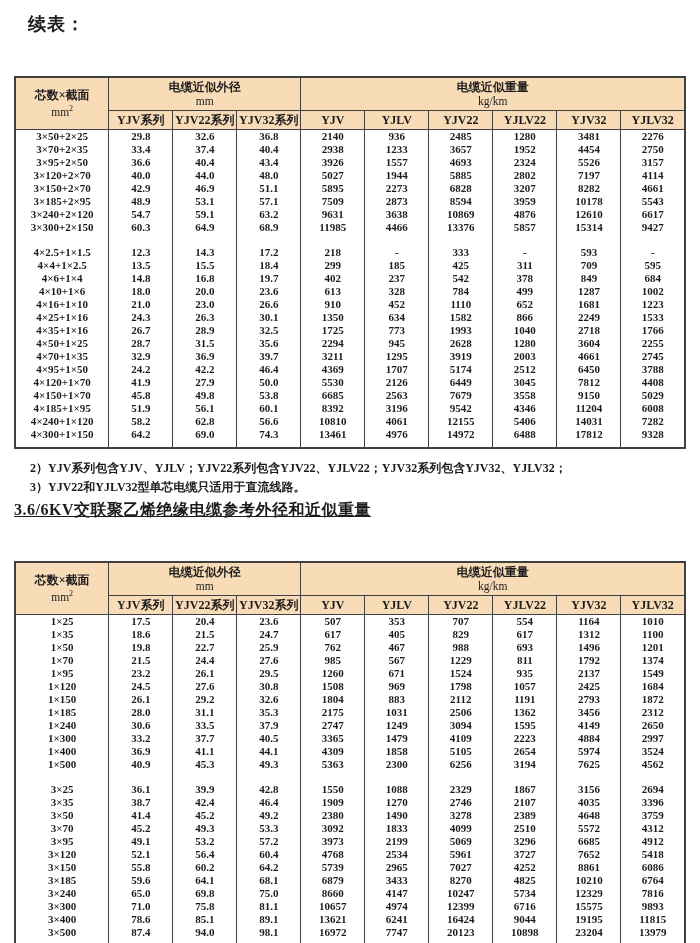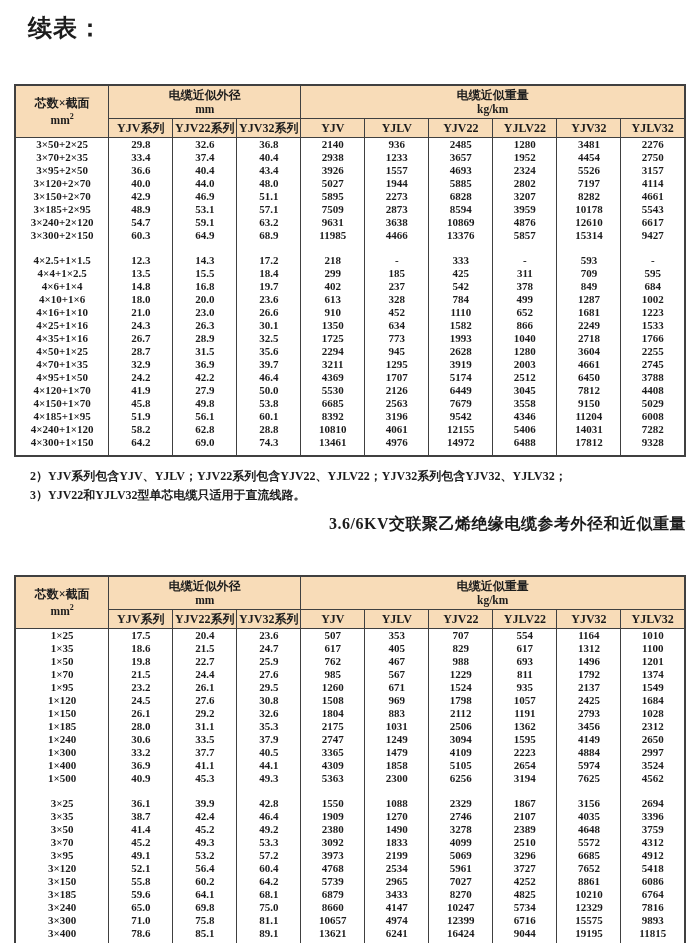--- a/index.html
+++ b/index.html
@@ -3,48 +3,48 @@
 <meta charset="utf-8">
 <style>
   * { margin:0; padding:0; box-sizing:border-box; }
   html,body { background:#ffffff; }
   body {
     width:700px; height:943px; overflow:hidden;
     font-family:"Liberation Serif","DejaVu Serif",serif;
     color:var(--text,#1c1c1c);
   }
   .page { padding:10px 14px 6px 14px; }
-  .continued-label { font-size:24px; font-weight:bold; letter-spacing:1px; margin:2px 0 8px 14px; }
+  .continued-label { font-size:18px; font-weight:bold; letter-spacing:1px; margin:2px 0 8px 14px; }
   table.cable {
     width:100%; border-collapse:collapse; table-layout:fixed;
     border:2px solid var(--border,#404040);
     margin-top:40px;
   }
   table.cable th {
     background:var(--header-bg,#f8dcb8);
     border:1px solid var(--border,#404040);
     font-weight:bold; text-align:center; vertical-align:middle;
     font-size:12px; line-height:14px; padding:2px 0;
   }
-  table.cable th .unit { font-size:11.5px; font-weight:bold; }
+  table.cable th .unit { font-size:11.5px; font-weight:normal; }
   table.cable td {
     border-left:1px solid var(--border,#404040);
     border-right:1px solid var(--border,#404040);
     text-align:center; font-weight:bold;
     font-size:11px; line-height:13px; height:13px; padding:0;
     white-space:nowrap; overflow:hidden;
   }
   table.cable tr.spacer td { height:12px; }
   table.cable tr.pad td { height:7px; }
   table.cable tr.pad2 td { height:11px; }
   sup { font-size:8px; }
   .notes { margin:10px 0 0 0; font-size:12px; line-height:19px; font-weight:bold; }
   .notes .note-line { margin:0; }
   .notes .indented { margin-left:16px; }
-  .table2-title { text-align:right; font-size:16px; font-weight:bold; margin:9px 0 9px 0; letter-spacing:0.5px; }
+  .table2-title { text-align:left; font-size:16px; font-weight:bold; margin:3px 0 9px 0; letter-spacing:0.5px;text-decoration:underline; }
 </style>
 </head>
 <body>
 
 <div class="page">
 
   <div class="continued-label">续表：</div>
 
   <table class="cable">
     <colgroup>
@@ -348,21 +348,21 @@
           <td>3196</td>
           <td>9542</td>
           <td>4346</td>
           <td>11204</td>
           <td>6008</td>
         </tr>
         <tr>
           <td>4×240+1×120</td>
           <td>58.2</td>
           <td>62.8</td>
-          <td>28.8</td>
+          <td>56.6</td>
           <td>10810</td>
           <td>4061</td>
           <td>12155</td>
           <td>5406</td>
           <td>14031</td>
           <td>7282</td>
         </tr>
         <tr>
           <td>4×300+1×150</td>
           <td>64.2</td>
@@ -513,21 +513,21 @@
         <tr>
           <td>1×150</td>
           <td>26.1</td>
           <td>29.2</td>
           <td>32.6</td>
           <td>1804</td>
           <td>883</td>
           <td>2112</td>
           <td>1191</td>
           <td>2793</td>
-          <td>1028</td>
+          <td>1872</td>
         </tr>
         <tr>
           <td>1×185</td>
           <td>28.0</td>
           <td>31.1</td>
           <td>35.3</td>
           <td>2175</td>
           <td>1031</td>
           <td>2506</td>
           <td>1362</td>

